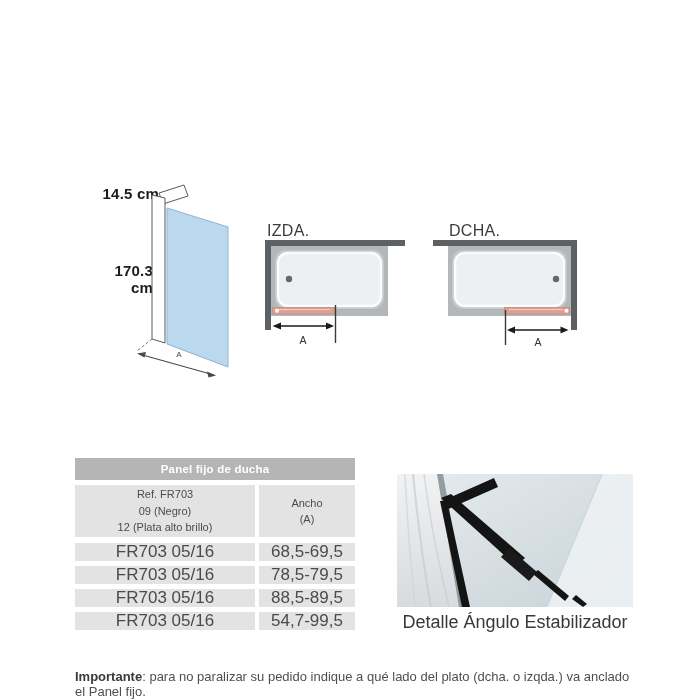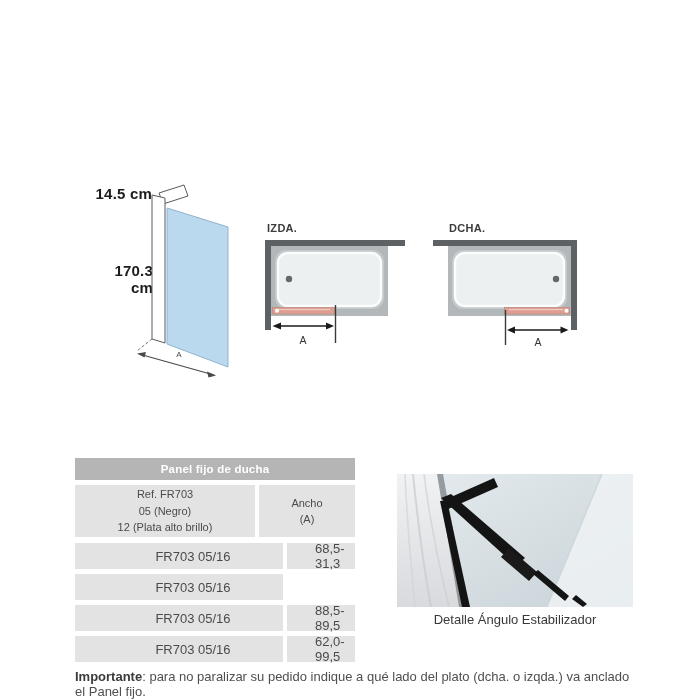--- a/index.html
+++ b/index.html
@@ -8,56 +8,56 @@
     font-family:"Liberation Sans",sans-serif;
   }
   .abs{position:absolute;}
   
   .dim-label{
     position:absolute;font-size:15px;font-weight:bold;color:#1c1c1c;
     text-align:right;letter-spacing:.2px;
   }
   
   .layout-title{
-    position:absolute;font-size:11px;font-weight:bold;color:#3c3c3c;letter-spacing:.3px;
+    position:absolute;font-size:16px;font-weight:normal;color:#3c3c3c;letter-spacing:.3px;
   }
   
   .spec-table{position:absolute;left:75px;top:458px;width:280px;}
   .t-header{
     height:22px;background:#b5b5b5;color:#ffffff;font-weight:bold;font-size:11.5px;
     display:flex;align-items:center;justify-content:center;margin-bottom:5px;letter-spacing:.2px;
   }
   .t-subheader{display:flex;gap:4px;margin-bottom:6px;}
   .t-subheader .cell{
     background:#e3e3e3;color:#4b4b4b;font-size:11px;line-height:1.5;
     display:flex;flex-direction:column;align-items:center;justify-content:center;height:52px;
   }
   .t-row{display:flex;gap:4px;margin-bottom:5px;}
   .t-row .cell{
-    background:#e3e3e3;color:#4b4b4b;font-size:13px;height:26px;
-    display:flex;align-items:center;justify-content:center;padding-left:28px;
+    background:#e3e3e3;color:#4b4b4b;font-size:17px;height:18px;
+    display:flex;align-items:center;justify-content:center;
   }
   .col-ref{width:180px;}
   .col-ancho{flex:1;}
   
   .photo-caption{
     position:absolute;left:385px;top:612px;width:260px;text-align:center;
-    font-size:13px;color:#383838;
+    font-size:18px;color:#383838;
   }
   
   .footnote{position:absolute;left:75px;top:669px;width:560px;font-size:13px;color:#4f4f4f;}
   .footnote b{color:#3a3a3a;}
   svg text{font-family:"Liberation Sans",sans-serif;}
 </style>
 </head>
 <body>
 
 <div class="page">
 
-  <div class="dim-label" style="left:90px;top:185px;width:62px;">14.5 cm</div>
+  <div class="dim-label" style="left:97px;top:185px;width:62px;">14.5 cm</div>
   <div class="dim-label" style="left:93px;top:262px;width:60px;">170.3 cm</div>
 
   <svg class="abs" style="left:130px;top:175px;" width="110" height="205" viewBox="0 0 110 205">
 
     <polygon points="29,18 54,10 58,21 33,29" fill="#ffffff" stroke="#5a5a5a" stroke-width="1"></polygon>
 
     <polygon points="22,20 35,23 35,168 22,164" fill="#ffffff" stroke="#5a5a5a" stroke-width="1"></polygon>
 
     <polygon points="37,33 98,52 98,192 37,169" fill="#bad9ef" stroke="#8fb3cc" stroke-width="1"></polygon>
 
@@ -109,42 +109,43 @@
     <polygon points="82,112 90,108.5 90,115.5" fill="#1a1a1a"></polygon>
     <polygon points="143.5,112 135.5,108.5 135.5,115.5" fill="#1a1a1a"></polygon>
     <text x="113" y="128" font-size="10.5" fill="#333333" text-anchor="middle">A</text>
   </svg>
 
   <div class="spec-table">
     <div class="t-header">Panel fijo de ducha</div>
     <div class="t-subheader">
       <div class="cell col-ref">
         <div>Ref. FR703</div>
-        <div>05 (Negro)</div>
+        <div>09 (Negro)</div>
         <div>12 (Plata alto brillo)</div>
       </div>
       <div class="cell col-ancho">
         <div>Ancho</div>
         <div>(A)</div>
       </div>
     </div>
     <div class="t-row">
       <div class="cell col-ref">FR703 05/16</div>
-      <div class="cell col-ancho">68,5-31,3</div>
+      <div class="cell col-ancho">68,5-69,5</div>
     </div>
     <div class="t-row">
       <div class="cell col-ref">FR703 05/16</div>
+      <div class="cell col-ancho">78,5-79,5</div>
     </div>
     <div class="t-row">
       <div class="cell col-ref">FR703 05/16</div>
       <div class="cell col-ancho">88,5-89,5</div>
     </div>
     <div class="t-row">
       <div class="cell col-ref">FR703 05/16</div>
-      <div class="cell col-ancho">62,0-99,5</div>
+      <div class="cell col-ancho">54,7-99,5</div>
     </div>
   </div>
 
   <svg class="abs" style="left:397px;top:474px;" width="236" height="133" viewBox="0 0 236 133">
     <defs>
       <linearGradient id="glassGrad" x1="0" y1="0" x2="1" y2="1">
         <stop offset="0" stop-color="#e6ecef"></stop>
           <stop offset="1" stop-color="#c8d2d7"></stop>
       </linearGradient>
       <linearGradient id="marbleGrad" x1="0" y1="0" x2="0" y2="1">

